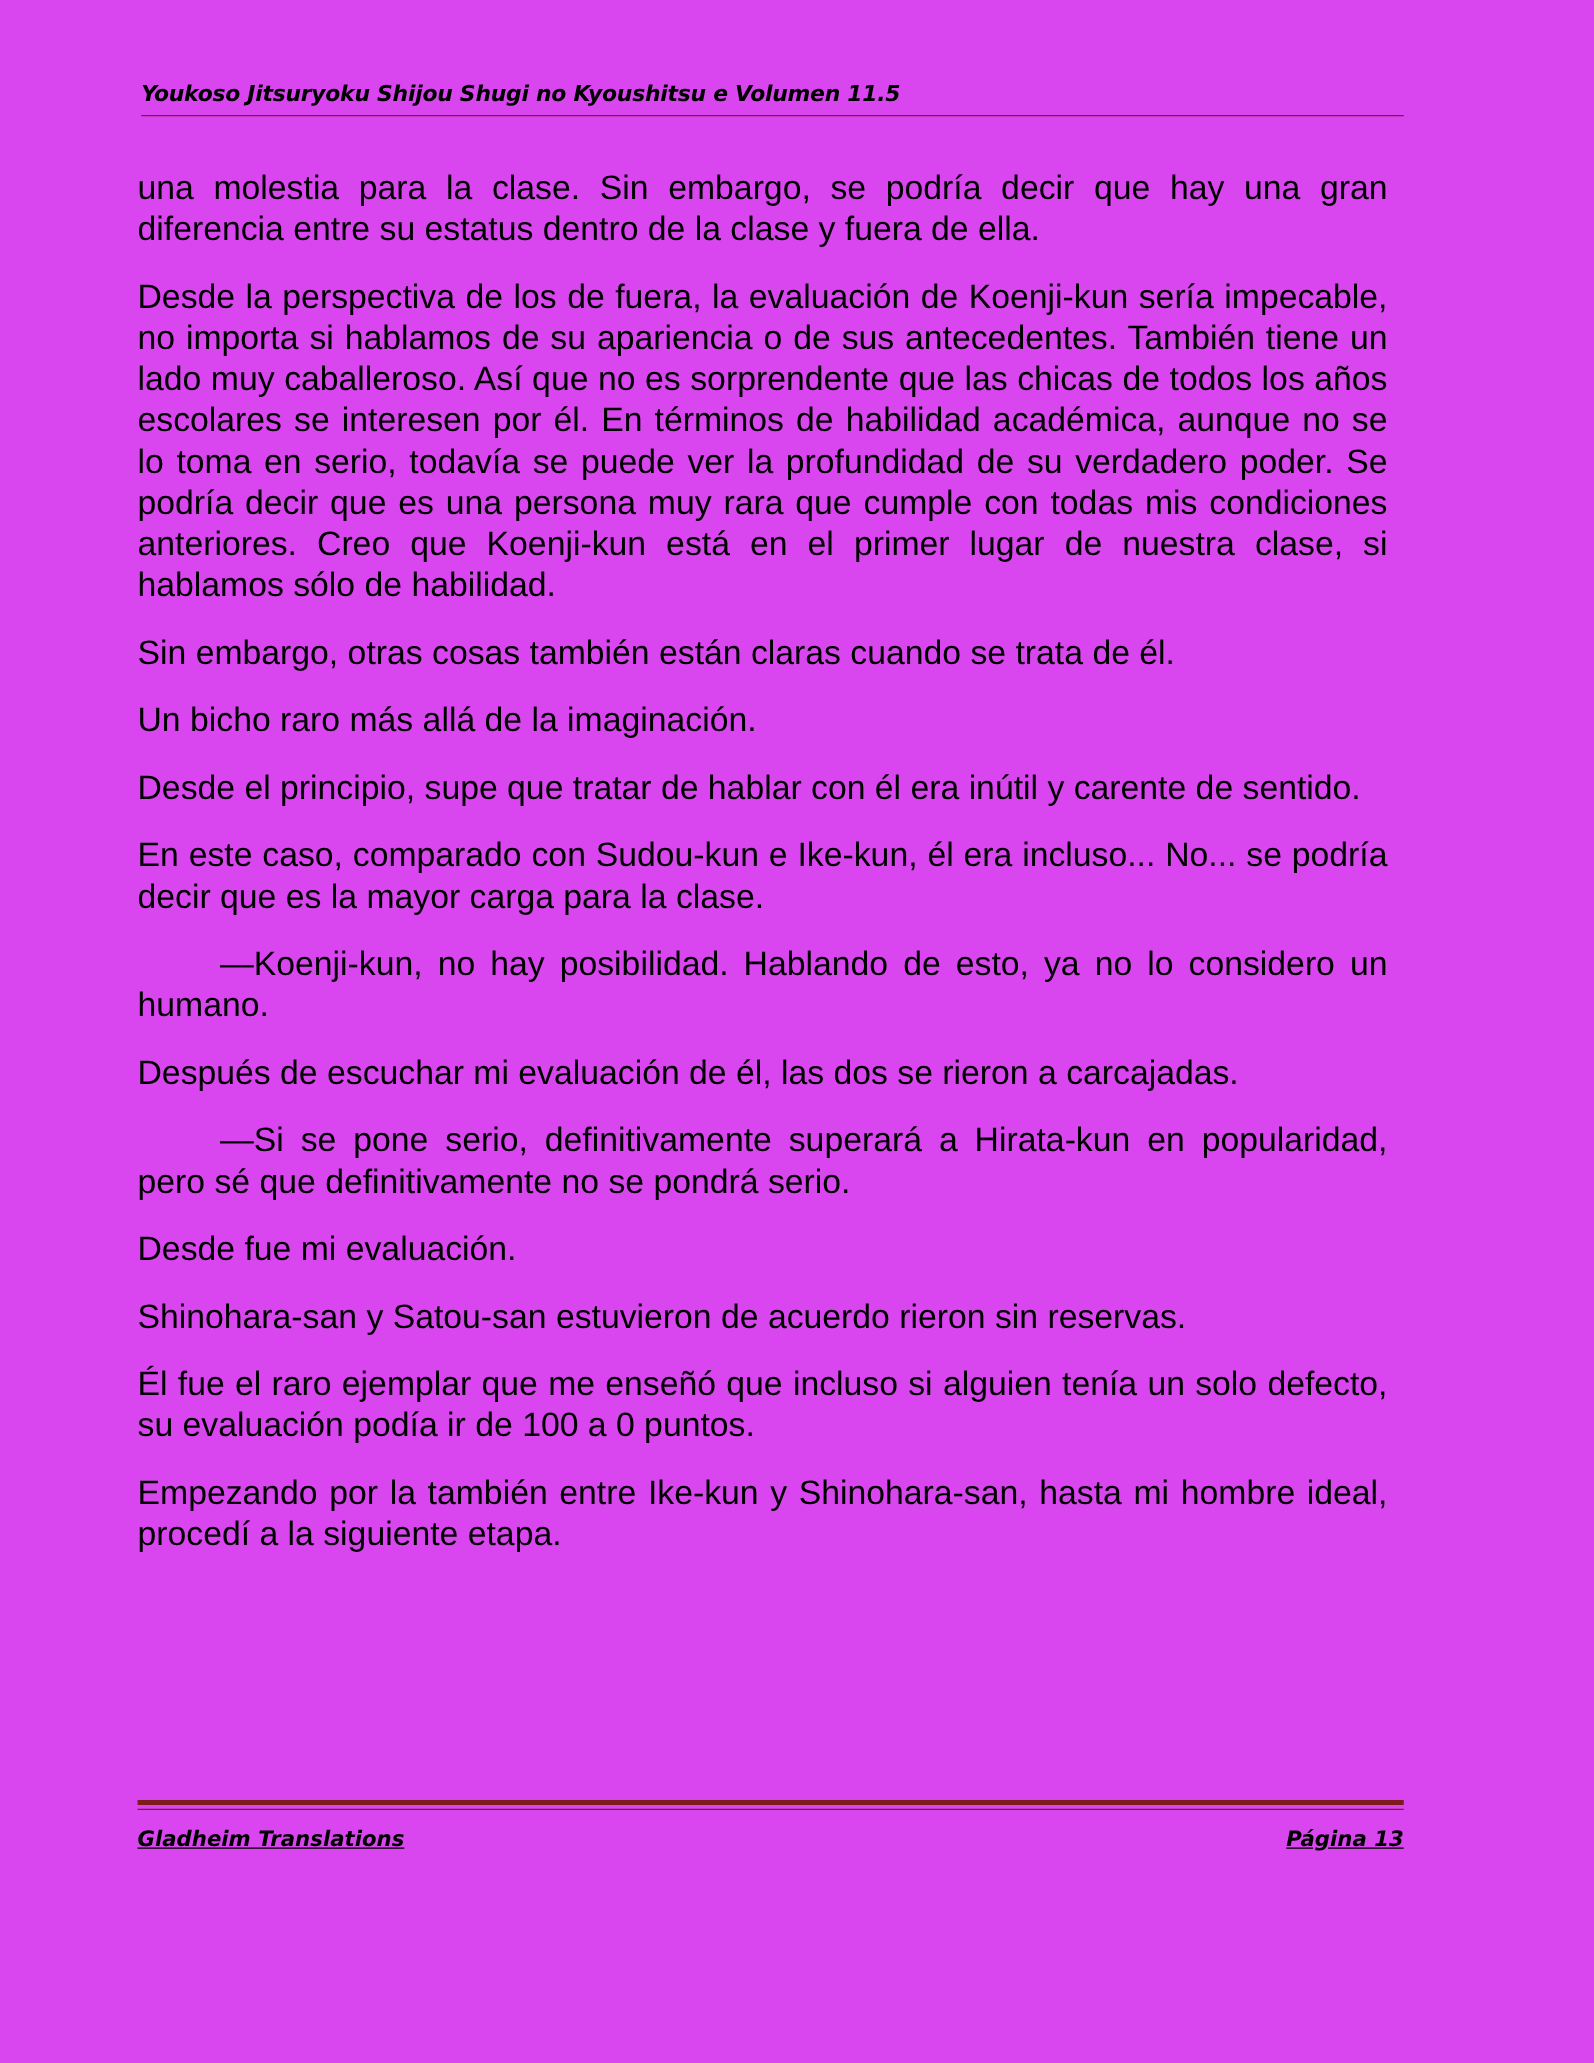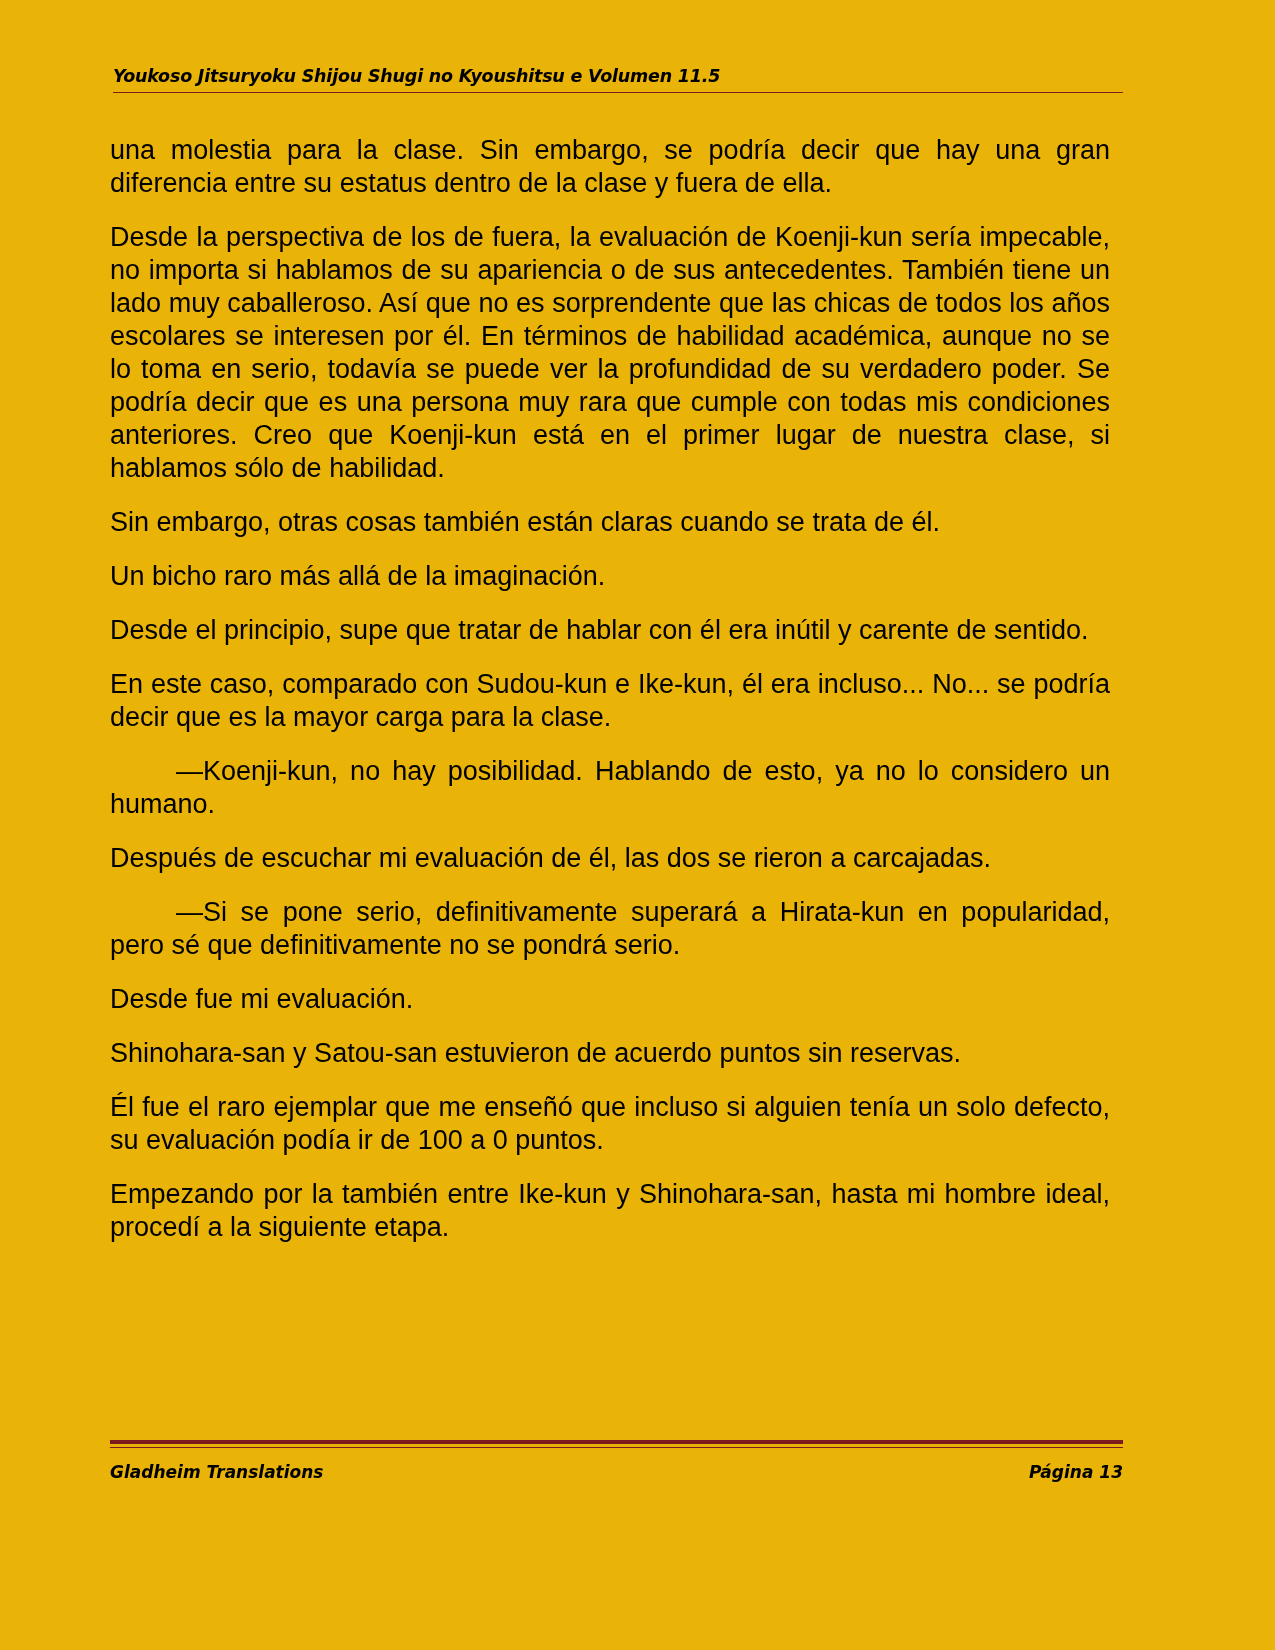--- a/index.html
+++ b/index.html
@@ -7,21 +7,21 @@
     padding: 0;
     background: #ffffff;
   }
   body {
     font-family: "Liberation Sans", sans-serif;
   }
   .page {
     position: relative;
     width: 1275px;
     height: 1650px;
-    background: #eab308;
+    background: #d946ef;
     box-sizing: border-box;
     overflow: hidden;
   }
 
   
   .header {
     position: absolute;
     top: 66px;
     left: 113px;
     width: 1010px;
@@ -87,20 +87,21 @@
     height: 1px;
     background: #7d1c1c;
     width: 100%;
     margin-top: 3px;
   }
   .footer-row {
     display: flex;
     justify-content: space-between;
     align-items: baseline;
     margin-top: 14px;
+    text-decoration: underline;
   }
   .footer-left, .footer-right {
     font-family: "DejaVu Sans", sans-serif;
     font-weight: bold;
     font-style: italic;
     font-size: 17px;
     color: #000000;
     white-space: nowrap;
   }
 </style>
@@ -118,21 +119,21 @@
     <p class="para">una molestia para la clase. Sin embargo, se podría decir que hay una gran diferencia entre su estatus dentro de la clase y fuera de ella.</p>
     <p class="para">Desde la perspectiva de los de fuera, la evaluación de Koenji-kun sería impecable, no importa si hablamos de su apariencia o de sus antecedentes. También tiene un lado muy caballeroso. Así que no es sorprendente que las chicas de todos los años escolares se interesen por él. En términos de habilidad académica, aunque no se lo toma en serio, todavía se puede ver la profundidad de su verdadero poder. Se podría decir que es una persona muy rara que cumple con todas mis condiciones anteriores. Creo que Koenji-kun está en el primer lugar de nuestra clase, si hablamos sólo de habilidad.</p>
     <p class="para no-justify">Sin embargo, otras cosas también están claras cuando se trata de él.</p>
     <p class="para no-justify">Un bicho raro más allá de la imaginación.</p>
     <p class="para no-justify">Desde el principio, supe que tratar de hablar con él era inútil y carente de sentido.</p>
     <p class="para">En este caso, comparado con Sudou-kun e Ike-kun, él era incluso... No... se podría decir que es la mayor carga para la clase.</p>
     <p class="para indent">—Koenji-kun, no hay posibilidad. Hablando de esto, ya no lo considero un humano.</p>
     <p class="para no-justify">Después de escuchar mi evaluación de él, las dos se rieron a carcajadas.</p>
     <p class="para indent">—Si se pone serio, definitivamente superará a Hirata-kun en popularidad, pero sé que definitivamente no se pondrá serio.</p>
     <p class="para no-justify">Desde fue mi evaluación.</p>
-    <p class="para no-justify">Shinohara-san y Satou-san estuvieron de acuerdo puntos sin reservas.</p>
+    <p class="para no-justify">Shinohara-san y Satou-san estuvieron de acuerdo rieron sin reservas.</p>
     <p class="para">Él fue el raro ejemplar que me enseñó que incluso si alguien tenía un solo defecto, su evaluación podía ir de 100 a 0 puntos.</p>
     <p class="para">Empezando por la también entre Ike-kun y Shinohara-san, hasta mi hombre ideal, procedí a la siguiente etapa.</p>
   </div>
 
   <div class="footer">
     <div class="footer-rule-thick"></div>
     <div class="footer-rule-thin"></div>
     <div class="footer-row">
       <div class="footer-left">Gladheim Translations</div>
       <div class="footer-right">Página 13</div>

